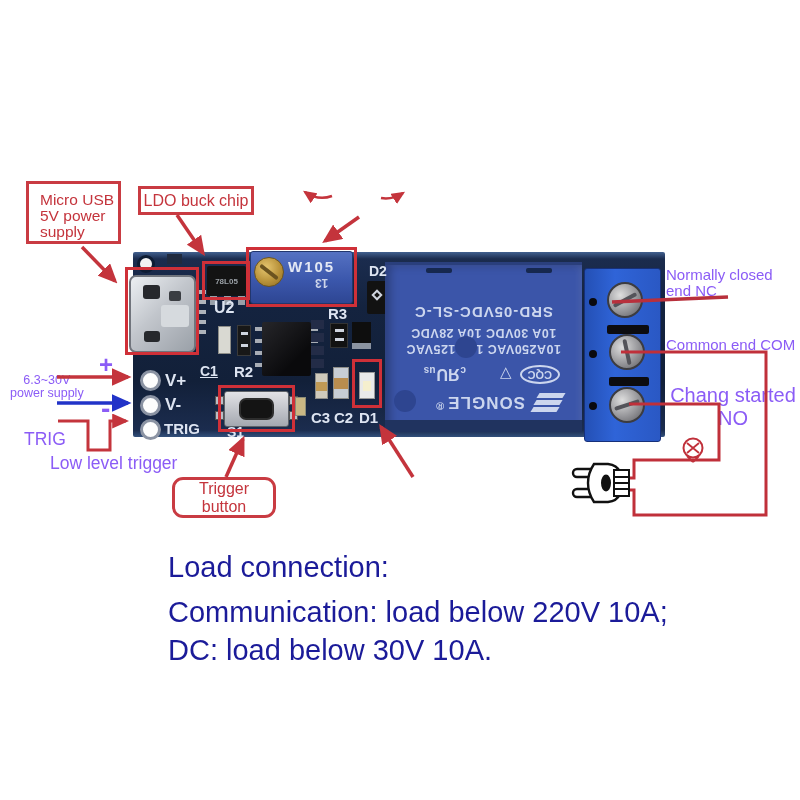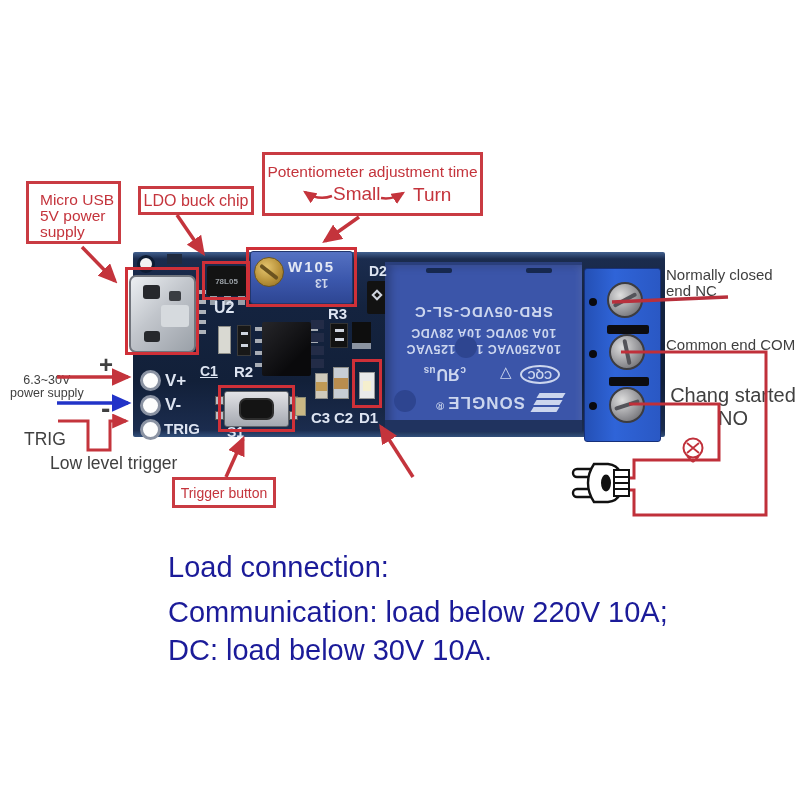--- a/index.html
+++ b/index.html
@@ -1,21 +1,21 @@
 <!DOCTYPE html>
 <html><head>
 <meta charset="utf-8">
 <style>
   html,body{margin:0;padding:0;background:#fff;}
   #stage{position:relative;width:800px;height:800px;background:#ffffff;overflow:hidden;
          font-family:"Liberation Sans","DejaVu Sans",sans-serif;}
   .abs{position:absolute;}
   
   .rbox{position:absolute;border:3px solid #c93b42;color:#c4343c;box-sizing:border-box;z-index:4;background:#fff;}
-  .rtext{position:absolute;color:#404040;z-index:4;}
+  .rtext{position:absolute;color:#8b5cf6;z-index:4;}
   .ml{white-space:pre-line;}
   .ctr{display:flex;align-items:center;justify-content:center;text-align:center;}
   
   .hbox{position:absolute;border:3px solid #cf3038;box-sizing:border-box;z-index:4;background:transparent;}
   
   #pcb{position:absolute;left:133px;top:252px;width:532px;height:185px;z-index:1;
        background:linear-gradient(180deg,#41608f 0,#1b2c4e 7px,#14233f 30%,#122039 70%,#1b2c4e 178px,#32507c 100%);
        border-radius:2px;}
   .comp{position:absolute;z-index:2;box-sizing:border-box;}
   .silk{position:absolute;z-index:3;color:#dde4f1;font-weight:bold;}
@@ -195,27 +195,22 @@
   <div class="hbox" style="left:246px;top:247px;width:111px;height:60px;"></div>
   <div class="hbox" style="left:218px;top:385px;width:77px;height:47px;"></div>
   <div class="hbox" style="left:352px;top:359px;width:30px;height:49px;"></div>
 
   <div class="rbox ml" style="left:26px;top:181px;width:95px;height:63px;font-size:15.5px;line-height:16px;padding:8px 0 0 11px;">Micro USB
 5V power
 supply</div>
 
   <div class="rbox ctr" style="left:138px;top:186px;width:116px;height:29px;font-size:16px;">LDO buck chip</div>
 
-  <div class="rbox" style="left:262px;top:152px;width:221px;height:64px;">
-    <div style="text-align:center;font-size:15.5px;margin-top:8px;">Potentiometer adjustment time</div>
-    <span style="position:absolute;left:68px;top:28px;font-size:19px;">Small</span>
-    <span style="position:absolute;left:148px;top:29px;font-size:19px;">Turn</span>
-  </div>
-
-  <div class="rbox ctr" style="left:172px;top:477px;width:104px;height:31px;font-size:14px;">Trigger button</div>
+
+  <div class="rbox ctr" style="left:172px;top:477px;width:104px;height:41px;font-size:16px;border-radius:11px;">Trigger button</div>
 
 
   <div class="rtext ml" style="left:666px;top:267px;font-size:15px;line-height:16px;">Normally closed
 end NC</div>
   <div class="rtext" style="left:666px;top:336px;font-size:15px;">Common end COM</div>
   <div class="rtext" style="left:666px;top:384px;font-size:20px;text-align:center;">Chang started NO</div>
 
   <div class="rtext" style="left:99px;top:351px;font-size:24px;font-weight:bold;">+</div>
   <div class="rtext ml" style="left:10px;top:374px;font-size:12.5px;line-height:12.5px;text-align:center;">6.3~30V
 power supply</div>

